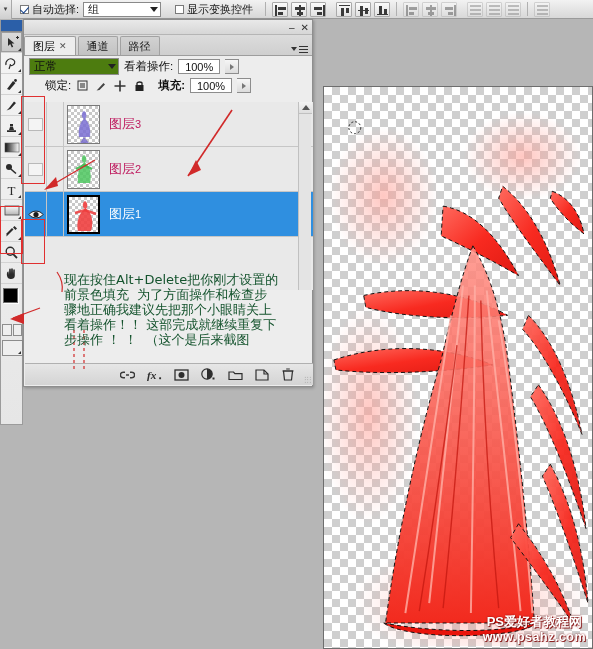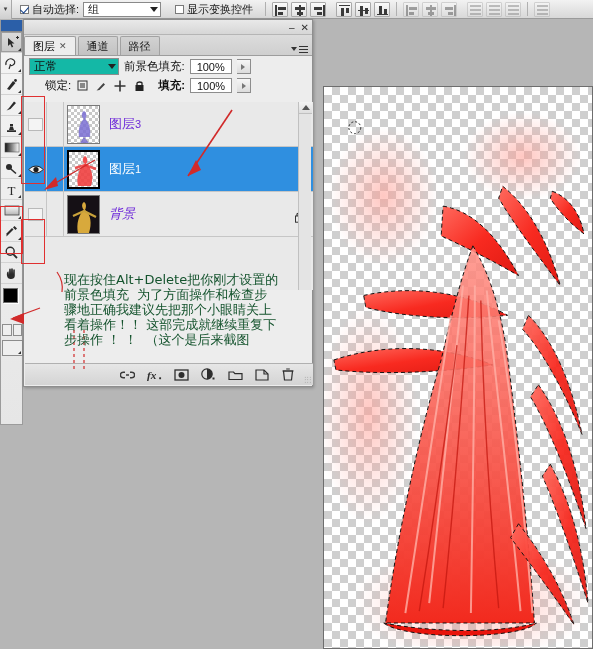--- a/index.html
+++ b/index.html
@@ -121,21 +121,21 @@
   }
   .lp-tab.active{background:#ededed;border-color:#9d9d9d;color:#000;}
   .tab-x{font-size:9px;color:#555;}
   .lp-menu{position:absolute;right:4px;bottom:2px;display:flex;align-items:center;gap:2px;}
   .lp-menu .tri{width:0;height:0;border-left:3px solid transparent;border-right:3px solid transparent;border-top:4px solid #333;}
   .lp-menu .bars{display:flex;flex-direction:column;gap:1.5px;}
   .lp-menu .bars i{display:block;width:9px;height:1.5px;background:#333;}
 
   .lp-row{display:flex;align-items:center;padding:2px 5px;font-size:11.5px;color:#111;gap:5px;}
   .lp-blend{
-    width:90px;height:17px;background:#14b8a6;border:1px solid #8d8d8d;
+    width:90px;height:17px;background:#4d7c0f;border:1px solid #8d8d8d;
     display:flex;align-items:center;justify-content:space-between;padding:0 2px 0 4px;font-size:11.5px;
   }
   .spin-field{
     width:42px;height:15px;background:#fff;border:1px solid #8d8d8d;
     font-size:11px;display:flex;align-items:center;justify-content:center;
   }
   .spin-btn{
     width:14px;height:15px;background:linear-gradient(#f6f6f6,#dcdcdc);
     border:1px solid #8d8d8d;border-left:none;
     display:flex;align-items:center;justify-content:center;
@@ -162,21 +162,21 @@
     position:relative;overflow:hidden;
   }
   .thumb.sel-thumb{border:2px solid #000;}
   .checker{
     position:absolute;inset:0;
     background-image:
       linear-gradient(45deg,#c8c8c8 25%,transparent 25%,transparent 75%,#c8c8c8 75%),
       linear-gradient(45deg,#c8c8c8 25%,transparent 25%,transparent 75%,#c8c8c8 75%);
     background-size:6px 6px;background-position:0 0,3px 3px;background-color:#fff;
   }
-  .layer-name{margin-left:9px;font-size:13px;color:#6d28d9;}
+  .layer-name{margin-left:9px;font-size:13px;color:#be185d;}
   .layer-item.selected .layer-name{color:#fff;}
   .layer-name .num{font-size:11px;}
   .layer-name.bg-name{font-style:italic;}
   .lock-badge{position:absolute;right:8px;top:17px;}
   .lp-scroll{
     position:absolute;right:1px;top:82px;width:13px;height:188px;
     background:#e4e4e4;border-left:1px solid #c0c0c0;
   }
   .lp-scroll .arrow{
     width:13px;height:12px;display:flex;align-items:center;justify-content:center;
@@ -457,21 +457,21 @@
             <i></i>
           </span>
       </div>
     </div>
 
     <div class="lp-row">
       <div class="lp-blend">
         <span>正常</span>
         <span class="caret-dn"></span>
       </div>
-      <span>前景色填充:</span>
+      <span>看着操作:</span>
       <span class="spin-field">100%</span>
       <span class="spin-btn">
           <span class="tri"></span>
         </span>
     </div>
 
     <div class="lp-row" style="padding-top:1px;padding-left:21px;">
       <span>锁定:</span>
       <span class="lock-icons">
         <span class="lock-ic">
@@ -516,20 +516,36 @@
           <svg width="33" height="39" viewBox="0 0 33 39" style="position:absolute;left:0;top:0;">
             <path d="M16 5 C19 7,19 11,17 13 C21 16,23 23,22 31 L11 31 C10 23,12 16,16 13 C13 11,13 7,16 5 Z" fill="#7a6ed2" opacity=".85"></path>
             <path d="M16 31 L12 37 L21 37 Z" fill="#6f63c8" opacity=".8"></path>
           </svg>
         </div>
         <span class="layer-name">
           <span>图层</span><span class="num">3</span>
         </span>
       </div>
 
+      <div class="layer-item">
+        <div class="eye-cell">
+            <div class="eye-inner"></div>
+          </div>
+        <div class="link-cell"></div>
+        <div class="thumb">
+          <div class="checker"></div>
+          <svg width="33" height="39" viewBox="0 0 33 39" style="position:absolute;left:0;top:0;">
+            <path d="M16 4 C19 6,19 10,17 12 C22 15,24 24,22 32 L10 32 C9 24,11 15,16 12 C13 10,13 6,16 4 Z" fill="#4ec75f" opacity=".85"></path>
+            <path d="M8 18 L16 14 L24 18" fill="none" stroke="#3fbd52" stroke-width="2.4" opacity=".9"></path>
+          </svg>
+        </div>
+        <span class="layer-name">
+          <span>图层</span><span class="num">2</span>
+        </span>
+      </div>
 
       <div class="layer-item selected">
         <div class="eye-cell">
           <svg width="16" height="11" viewBox="0 0 16 11">
             <path d="M1 5.5 C4 1,12 1,15 5.5 C12 10,4 10,1 5.5 Z" fill="#f2f2f2" stroke="#222" stroke-width="1"></path>
             <circle cx="8" cy="5.5" r="2.6" fill="#1a1a1a"></circle>
           </svg>
         </div>
         <div class="link-cell"></div>
         <div class="thumb sel-thumb">
@@ -537,43 +553,20 @@
           <svg width="33" height="39" viewBox="0 0 33 39" style="position:absolute;left:0;top:0;">
             <path d="M16 4 C19 6,19 10,17 12 C23 16,25 25,22 34 L9 34 C7 25,10 16,16 12 C13 10,13 6,16 4 Z" fill="#f04040" opacity=".9"></path>
             <path d="M6 16 L16 13 L27 17" fill="none" stroke="#ef3b3b" stroke-width="2.6" opacity=".85"></path>
           </svg>
         </div>
         <span class="layer-name">
           <span>图层</span><span class="num">1</span>
         </span>
       </div>
 
-      <div class="layer-item">
-        <div class="eye-cell">
-            <div class="eye-inner"></div>
-          </div>
-        <div class="link-cell"></div>
-        <div class="thumb">
-          <div style="position:absolute;inset:0;background:#151015;"></div>
-          <svg width="33" height="39" viewBox="0 0 33 39" style="position:absolute;left:0;top:0;">
-            <path d="M16 6 C19 8,18 12,17 14 C23 18,24 28,21 37 L10 37 C8 28,11 18,16 14 C14 12,13 8,16 6 Z" fill="#d8a93c"></path>
-            <path d="M5 20 L16 15 L28 21" fill="none" stroke="#c9a23a" stroke-width="2.2"></path>
-          </svg>
-        </div>
-        <span class="layer-name bg-name">
-          <span>背景</span>
-        </span>
-        <span class="lock-badge">
-          <svg width="11" height="12" viewBox="0 0 11 12">
-              <path d="M3 5 V3.2 C3 1.6 8 1.6 8 3.2 V5" fill="none" stroke="#333" stroke-width="1.2"></path>
-              <rect x="1.5" y="5" width="8" height="6.2" fill="none" stroke="#333" stroke-width="1"></rect>
-              <circle cx="5.5" cy="8" r="1" fill="#333"></circle>
-            </svg>
-        </span>
-      </div>
     </div>
 
     <div class="lp-scroll">
       <div class="arrow">
           <span class="tri"></span>
         </div>
     </div>
 
     <div class="lp-bottom">
       <span class="lpb-ic">
@@ -676,20 +669,24 @@
         <path d="M196 440 C220 470,240 505,252 542 C230 510,206 478,188 454 Z"></path>
       </g>
 
       <path d="M60 540 C100 548,170 552,214 540 C200 556,84 558,60 540 Z" fill="#e8140c" stroke="#111" stroke-width="1" stroke-dasharray="4 3"></path>
 
       <g stroke="#222" stroke-width="1" fill="none" stroke-dasharray="2 2">
         <circle cx="31" cy="41" r="6"></circle>
       </g>
     </svg>
 
+    <div class="wm">
+      <div>PS爱好者教程网</div>
+      <div class="l2">www.psahz.com</div>
+    </div>
   </div>
 
   <div class="anno anno-box" style="left:21px;top:96px;width:24px;height:88px;"></div>
   <div class="anno anno-box" style="left:21px;top:219px;width:24px;height:45px;"></div>
   <div class="anno anno-box" style="left:0px;top:206px;width:23px;height:48px;"></div>
 
   <svg class="overlay">
 
     <line x1="232" y1="110" x2="188" y2="176" stroke="#d12a2a" stroke-width="1.6"></line>
     <polygon points="188,176 201,170 196,160" fill="#d12a2a"></polygon>

